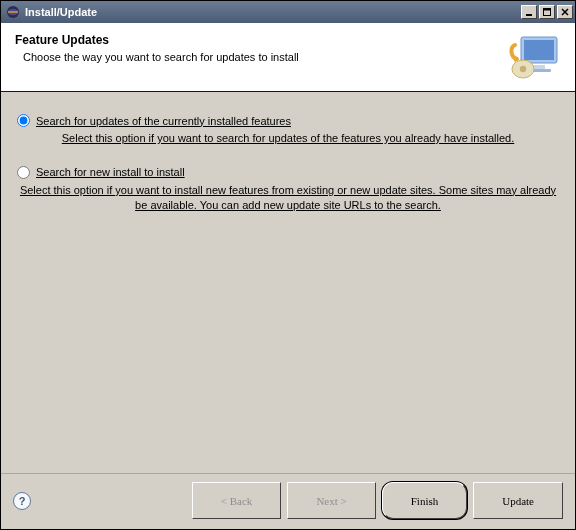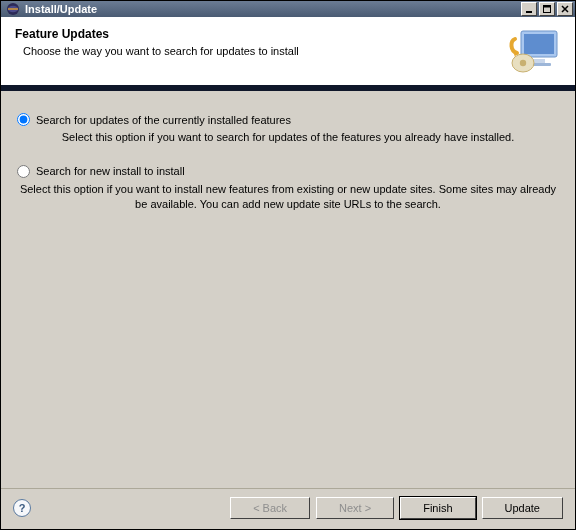--- a/index.html
+++ b/index.html
@@ -11,21 +11,21 @@
   }
   .window {
     width: 576px;
     height: 530px;
     border: 1px solid #000;
     background: #d4d0c8;
     display: flex;
     flex-direction: column;
   }
   .titlebar {
-    height: 16px;
+    height: 22px;
     background: linear-gradient(to bottom, #6b7c94, #4a5b73);
     color: #fff;
     display: flex;
     align-items: center;
     padding: 0 2px 0 4px;
     font-size: 11px;
     font-weight: bold;
   }
   .titlebar .title-icon {
     width: 16px; height: 16px;
@@ -47,21 +47,21 @@
     font-size: 9px;
     font-family: Arial;
     font-weight: bold;
     cursor: default;
   }
   .header-panel {
     background: #fff;
     padding: 10px 14px 10px 14px;
     display: flex;
     align-items: flex-start;
-    border-bottom: 6px solid #0f172a;
+    border-bottom: 1px solid #0f172a;
   }
   .header-text { flex: 1; }
   .header-text h1 {
     margin: 0 0 4px 0;
     font-size: 12px;
     font-weight: bold;
     color: #000;
   }
   .header-text p {
     margin: 0;
@@ -70,21 +70,21 @@
     padding-left: 8px;
   }
   .header-icon {
     width: 56px; height: 48px;
   }
   .content {
     flex: 1;
     padding: 22px 16px 10px 16px;
     color: #000;
   }
-  .option-block { margin-bottom: 20px; }
+  .option-block { margin-bottom: 20px; text-decoration: underline; }
   .radio-row {
     display: flex; align-items: center;
     margin-bottom: 4px;
   }
   .radio-row input[type=radio] {
     margin: 0 6px 0 0;
     width: 13px; height: 13px;
   }
   .radio-row label { font-size: 11px; }
   .option-desc {
@@ -107,37 +107,38 @@
     display: flex; align-items: center; justify-content: center;
     font-size: 11px;
     font-weight: bold;
     cursor: pointer;
     background: #f6f8fb;
   }
   .footer-spacer { flex: 1; }
   .btn-row { display: flex; gap: 6px; }
   .btn {
     min-width: 72px;
-    height: 22px;
-    padding: 0 22px;
+    height: 37px;
+    padding: 0 28px;
     background: #d4d0c8;
     border: 1px solid #fff;
     border-right-color: #404040;
     border-bottom-color: #404040;
-    font-family: Liberation Sans, sans-serif;
+    font-family: Liberation Serif, serif;
     font-size: 11px;
     color: #000;
     cursor: pointer;
   }
   .btn[disabled] {
     color: #8e8e8e;
     cursor: default;
   }
   .btn.default {
     box-shadow: 0 0 0 1px #000;
+    border-radius: 11px;
   }
 </style>
 </head>
 <body>
 
 <div class="window">
 
   <div class="titlebar">
     <span class="title-icon">
       <svg width="14" height="14" viewBox="0 0 14 14">

